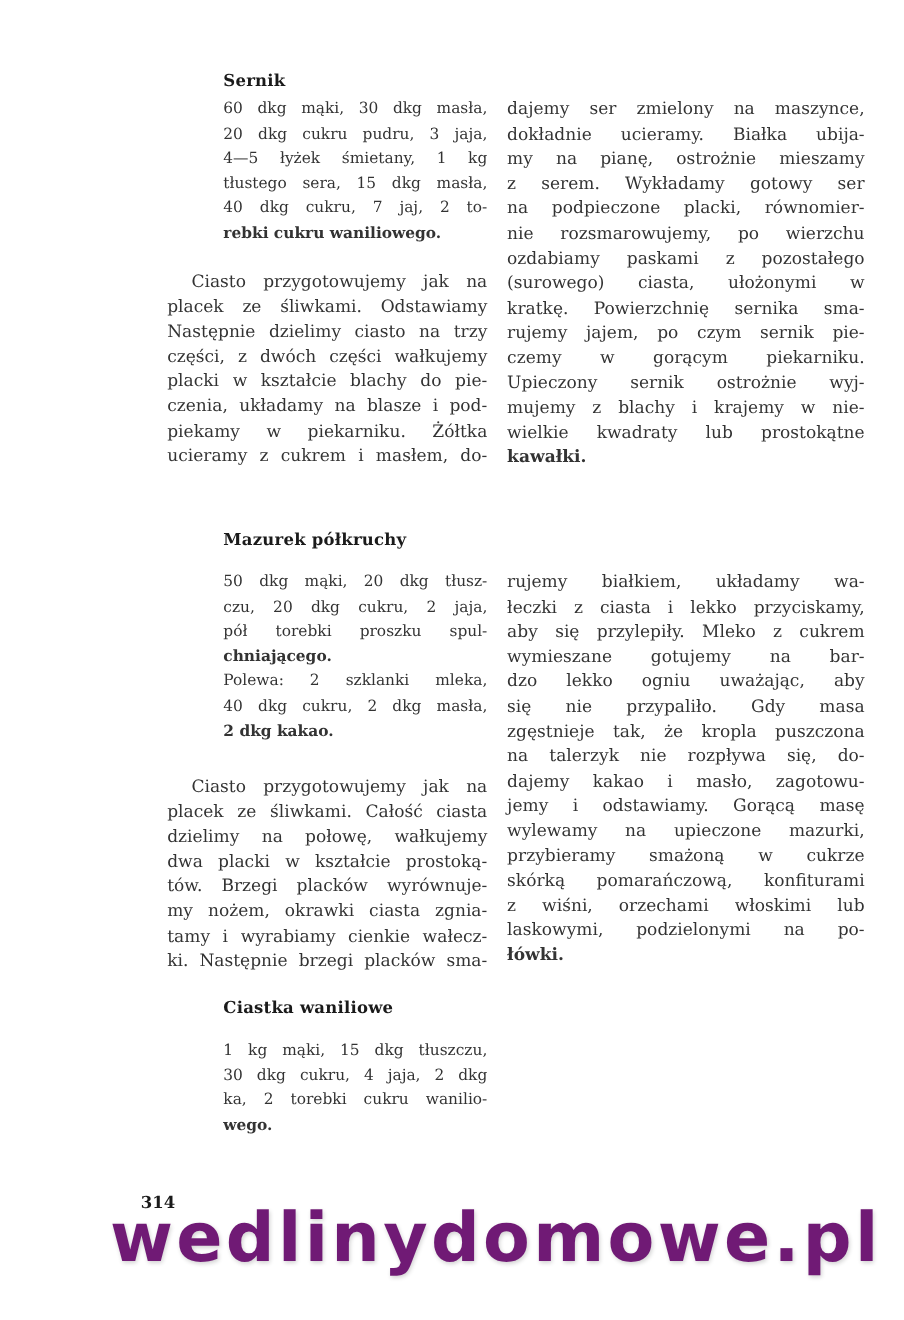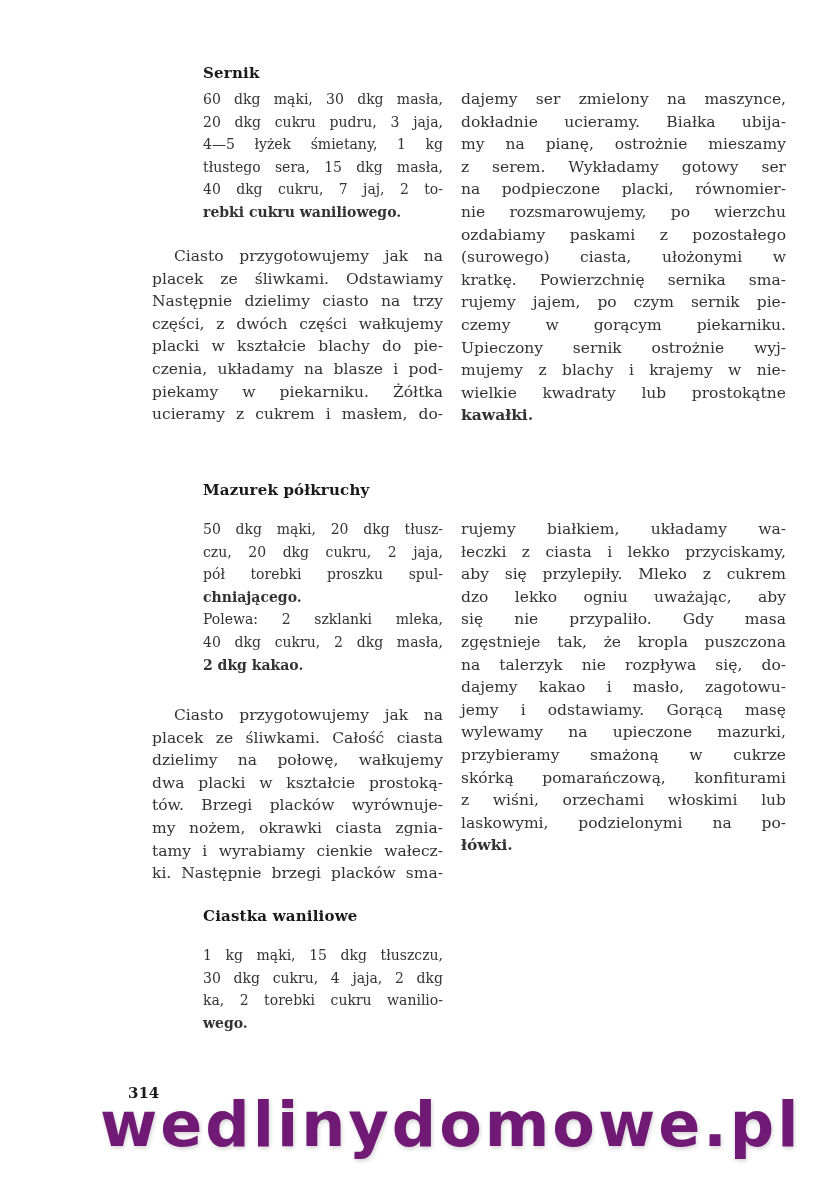--- a/index.html
+++ b/index.html
@@ -95,20 +95,21 @@
     <span class="ln">tów. Brzegi placków wyrównuje-</span>
     <span class="ln">my nożem, okrawki ciasta zgnia-</span>
     <span class="ln">tamy i wyrabiamy cienkie wałecz-</span>
     <span class="ln">ki. Następnie brzegi placków sma-</span>
   </div>
 
   <div class="col" style="left:461px; top:518px; width:325px;">
     <span class="ln">rujemy białkiem, układamy wa-</span>
     <span class="ln">łeczki z ciasta i lekko przyciskamy,</span>
     <span class="ln">aby się przylepiły. Mleko z cukrem</span>
+    <span class="ln">wymieszane gotujemy na bar-</span>
     <span class="ln">dzo lekko ogniu uważając, aby</span>
     <span class="ln">się nie przypaliło. Gdy masa</span>
     <span class="ln">zgęstnieje tak, że kropla puszczona</span>
     <span class="ln">na talerzyk nie rozpływa się, do-</span>
     <span class="ln">dajemy kakao i masło, zagotowu-</span>
     <span class="ln">jemy i odstawiamy. Gorącą masę</span>
     <span class="ln">wylewamy na upieczone mazurki,</span>
     <span class="ln">przybieramy smażoną w cukrze</span>
     <span class="ln">skórką pomarańczową, konfiturami</span>
     <span class="ln">z wiśni, orzechami włoskimi lub</span>

